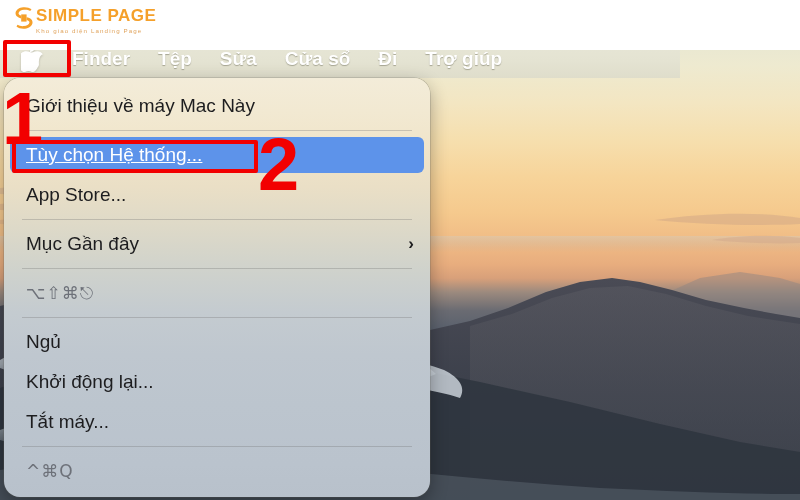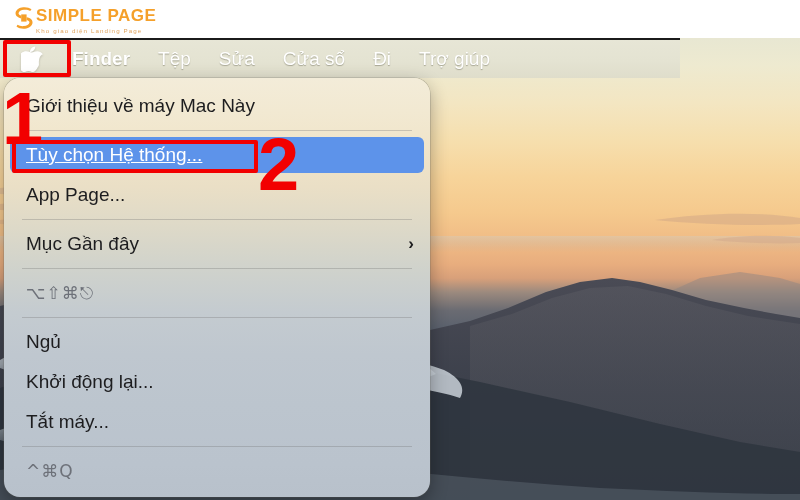--- a/index.html
+++ b/index.html
@@ -5,21 +5,21 @@
   html,body{margin:0;padding:0;}
   body{
     width:800px;height:500px;overflow:hidden;
     font-family:"Liberation Sans","DejaVu Sans",sans-serif;
     background:#ffffff;position:relative;
   }
   #screen{position:absolute;inset:0;width:800px;height:500px;overflow:hidden;}
 
   
   .logo-strip{
-    position:absolute;left:0;top:0;width:800px;height:38px;
+    position:absolute;left:0;top:0;width:800px;height:50px;
     background:#ffffff;z-index:40;
   }
   .logo-wrap{position:absolute;left:14px;top:6px;display:flex;align-items:flex-start;}
   .logo-s{
     width:20px;height:24px;position:relative;flex:0 0 auto;margin-right:2px;
   }
   .logo-s svg{display:block;}
   .logo-text-block{display:flex;flex-direction:column;justify-content:flex-start;padding-top:1px;}
   .logo-main{
     font-size:17px;font-weight:bold;color:#f5a02a;letter-spacing:.5px;
@@ -71,21 +71,21 @@
     box-sizing:border-box;
     display:flex;align-items:center;
   }
   .mb-apple{
     width:64px;height:100%;display:flex;align-items:center;justify-content:center;
   }
   .mb-apple svg{display:block;filter:drop-shadow(0 1px 1px rgba(0,0,0,.18));}
   .mb-item{
     color:#ffffff;font-size:19px;padding:0 14px;
     text-shadow:0 1px 1px rgba(90,90,70,.45);
-    white-space:nowrap;line-height:40px;
+    white-space:nowrap;line-height:40px;font-weight:bold;
   }
   .mb-item.first{font-weight:bold;padding-left:8px;}
 
   
   .menu{
     position:absolute;left:4px;top:78px;width:426px;
     border-radius:16px;
     background:linear-gradient(to bottom,
         #f3ecd9 0%,
         #f2e9d2 8%,
@@ -249,21 +249,21 @@
     <div id="menu-items">
         <div class="mrow">
           <span class="mlabel">Giới thiệu về máy Mac Này</span>
         </div>
         <div class="msep"></div>
         <div class="mrow sel">
           <div class="hl"></div>
           <span class="mlabel">Tùy chọn Hệ thống...</span>
         </div>
         <div class="mrow">
-          <span class="mlabel">App Page...</span>
+          <span class="mlabel">App Store...</span>
         </div>
         <div class="msep"></div>
         <div class="mrow">
           <span class="mlabel">Mục Gần đây</span>
           <span class="marrow">›</span>
         </div>
         <div class="msep"></div>
         <div class="mrow">
           <span class="mshort">⌥⇧⌘⎋</span>
         </div>

